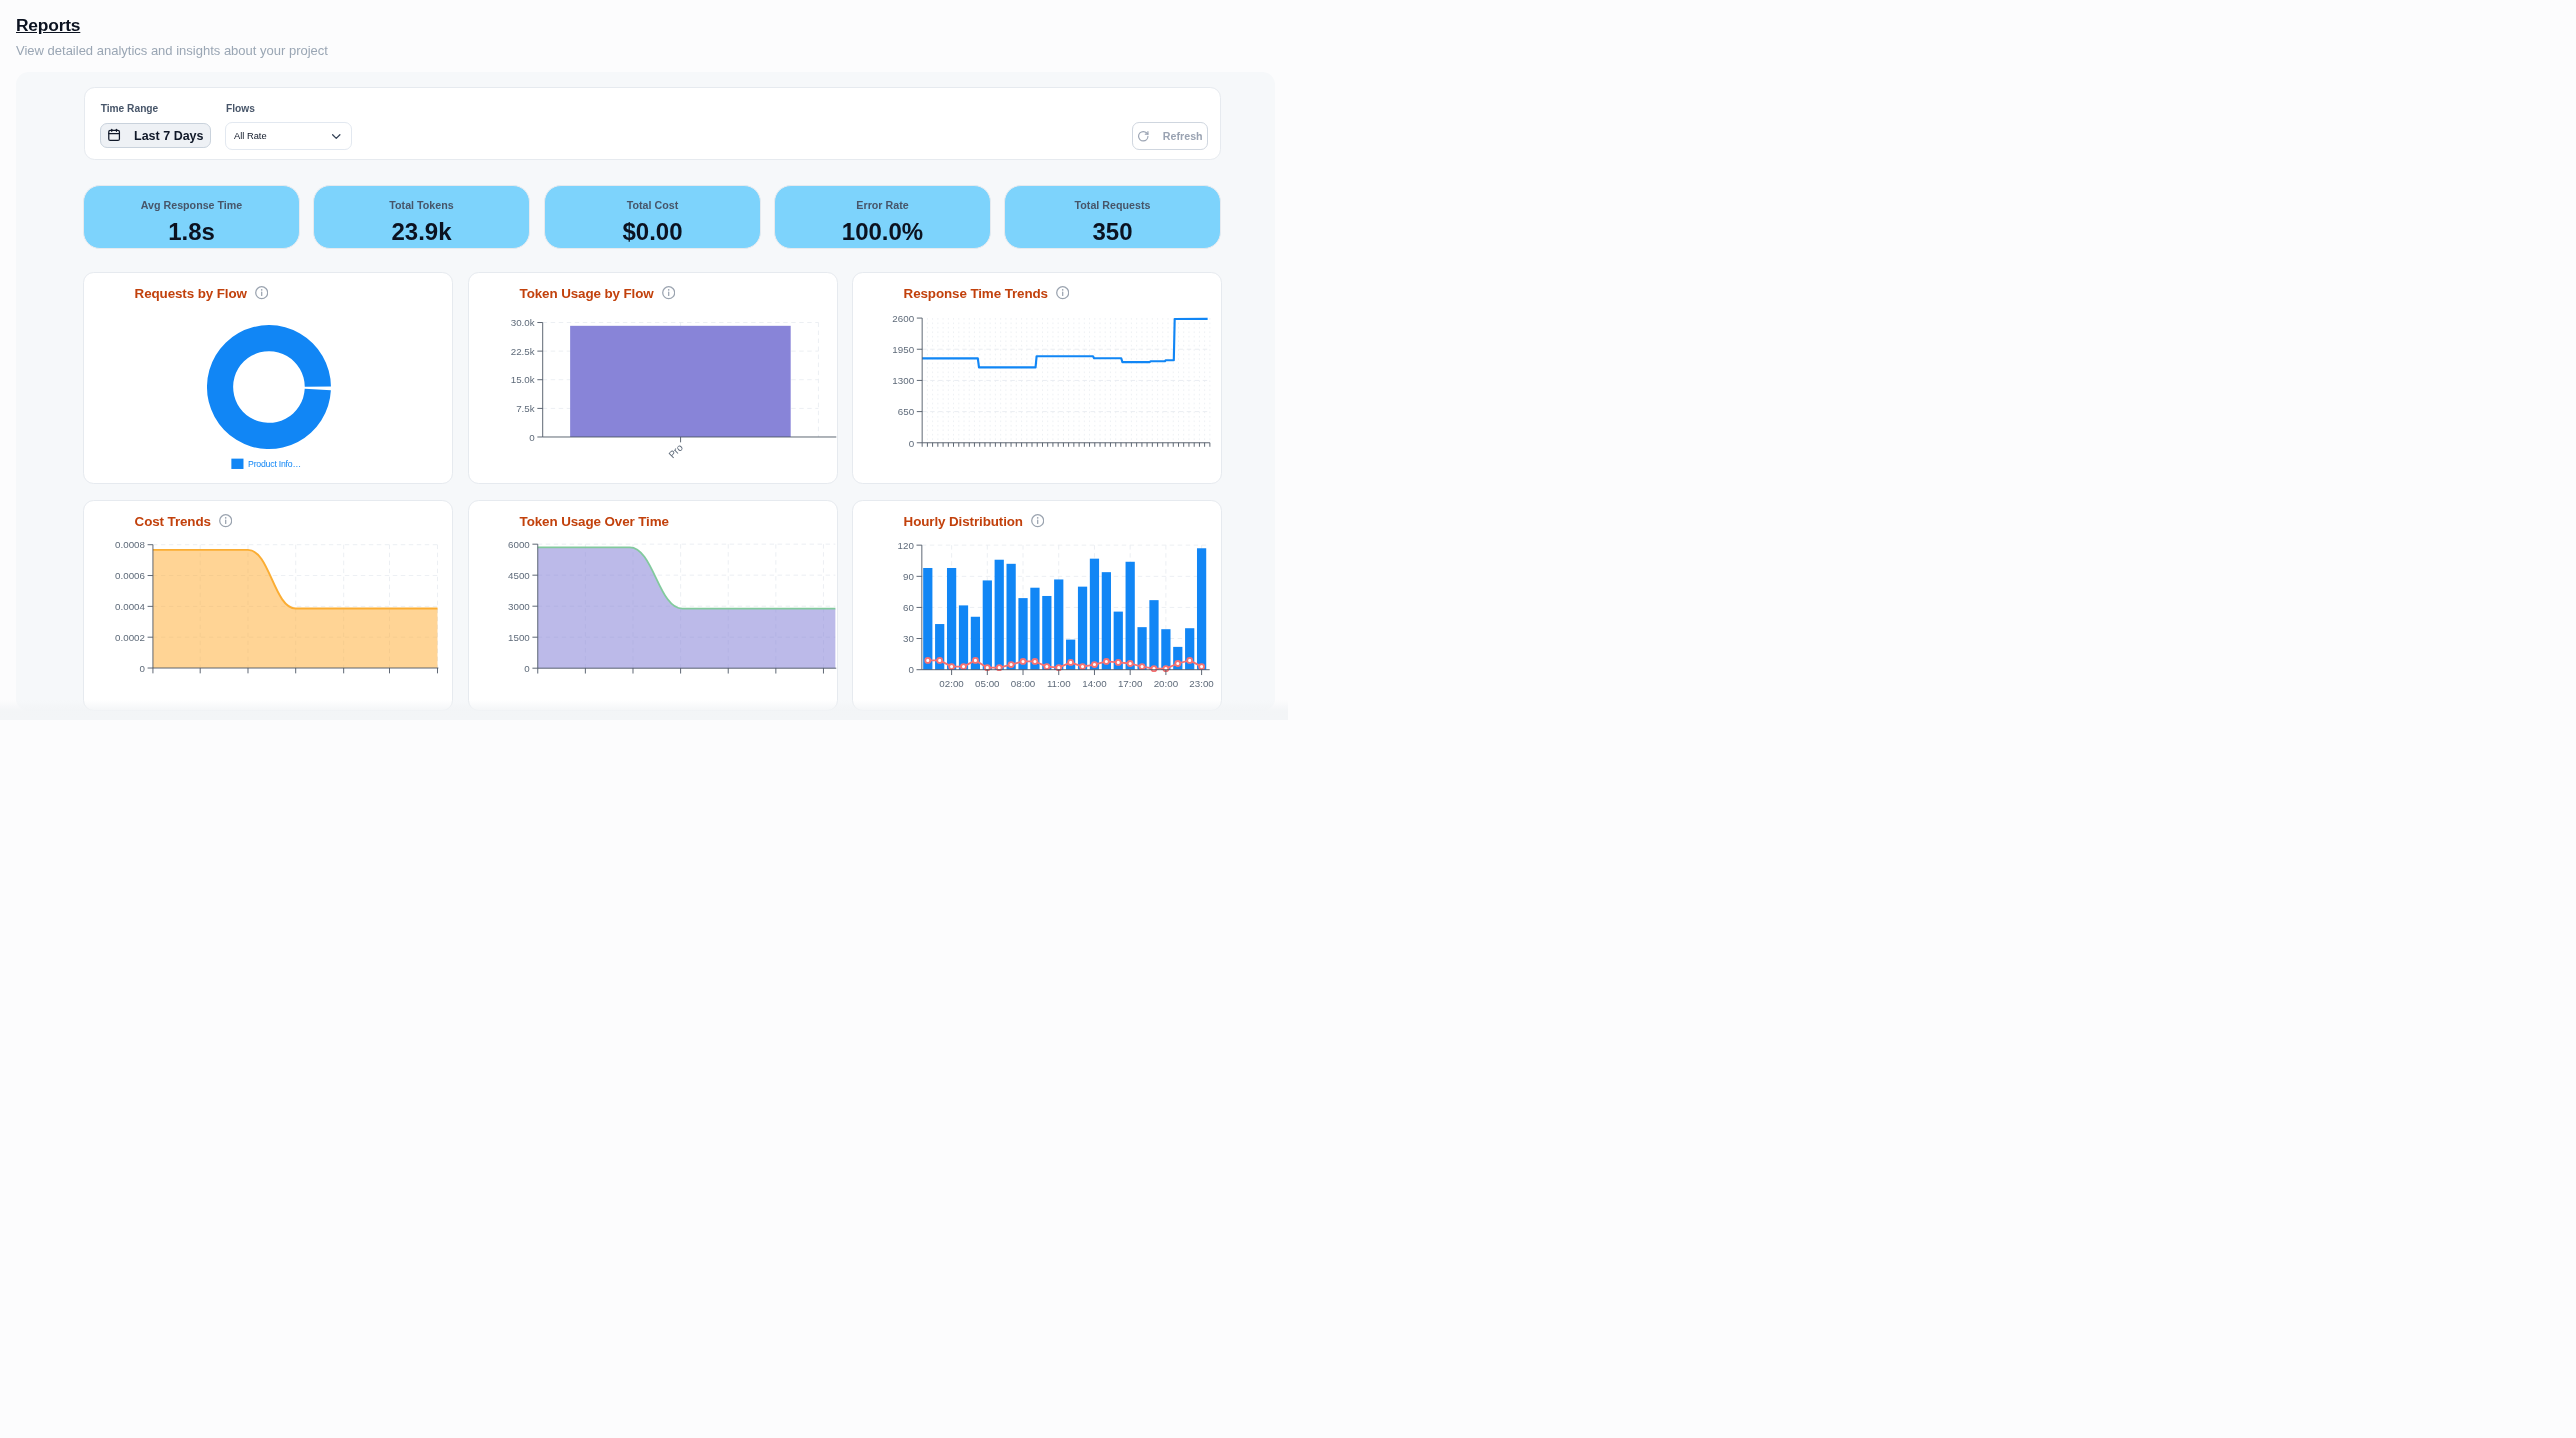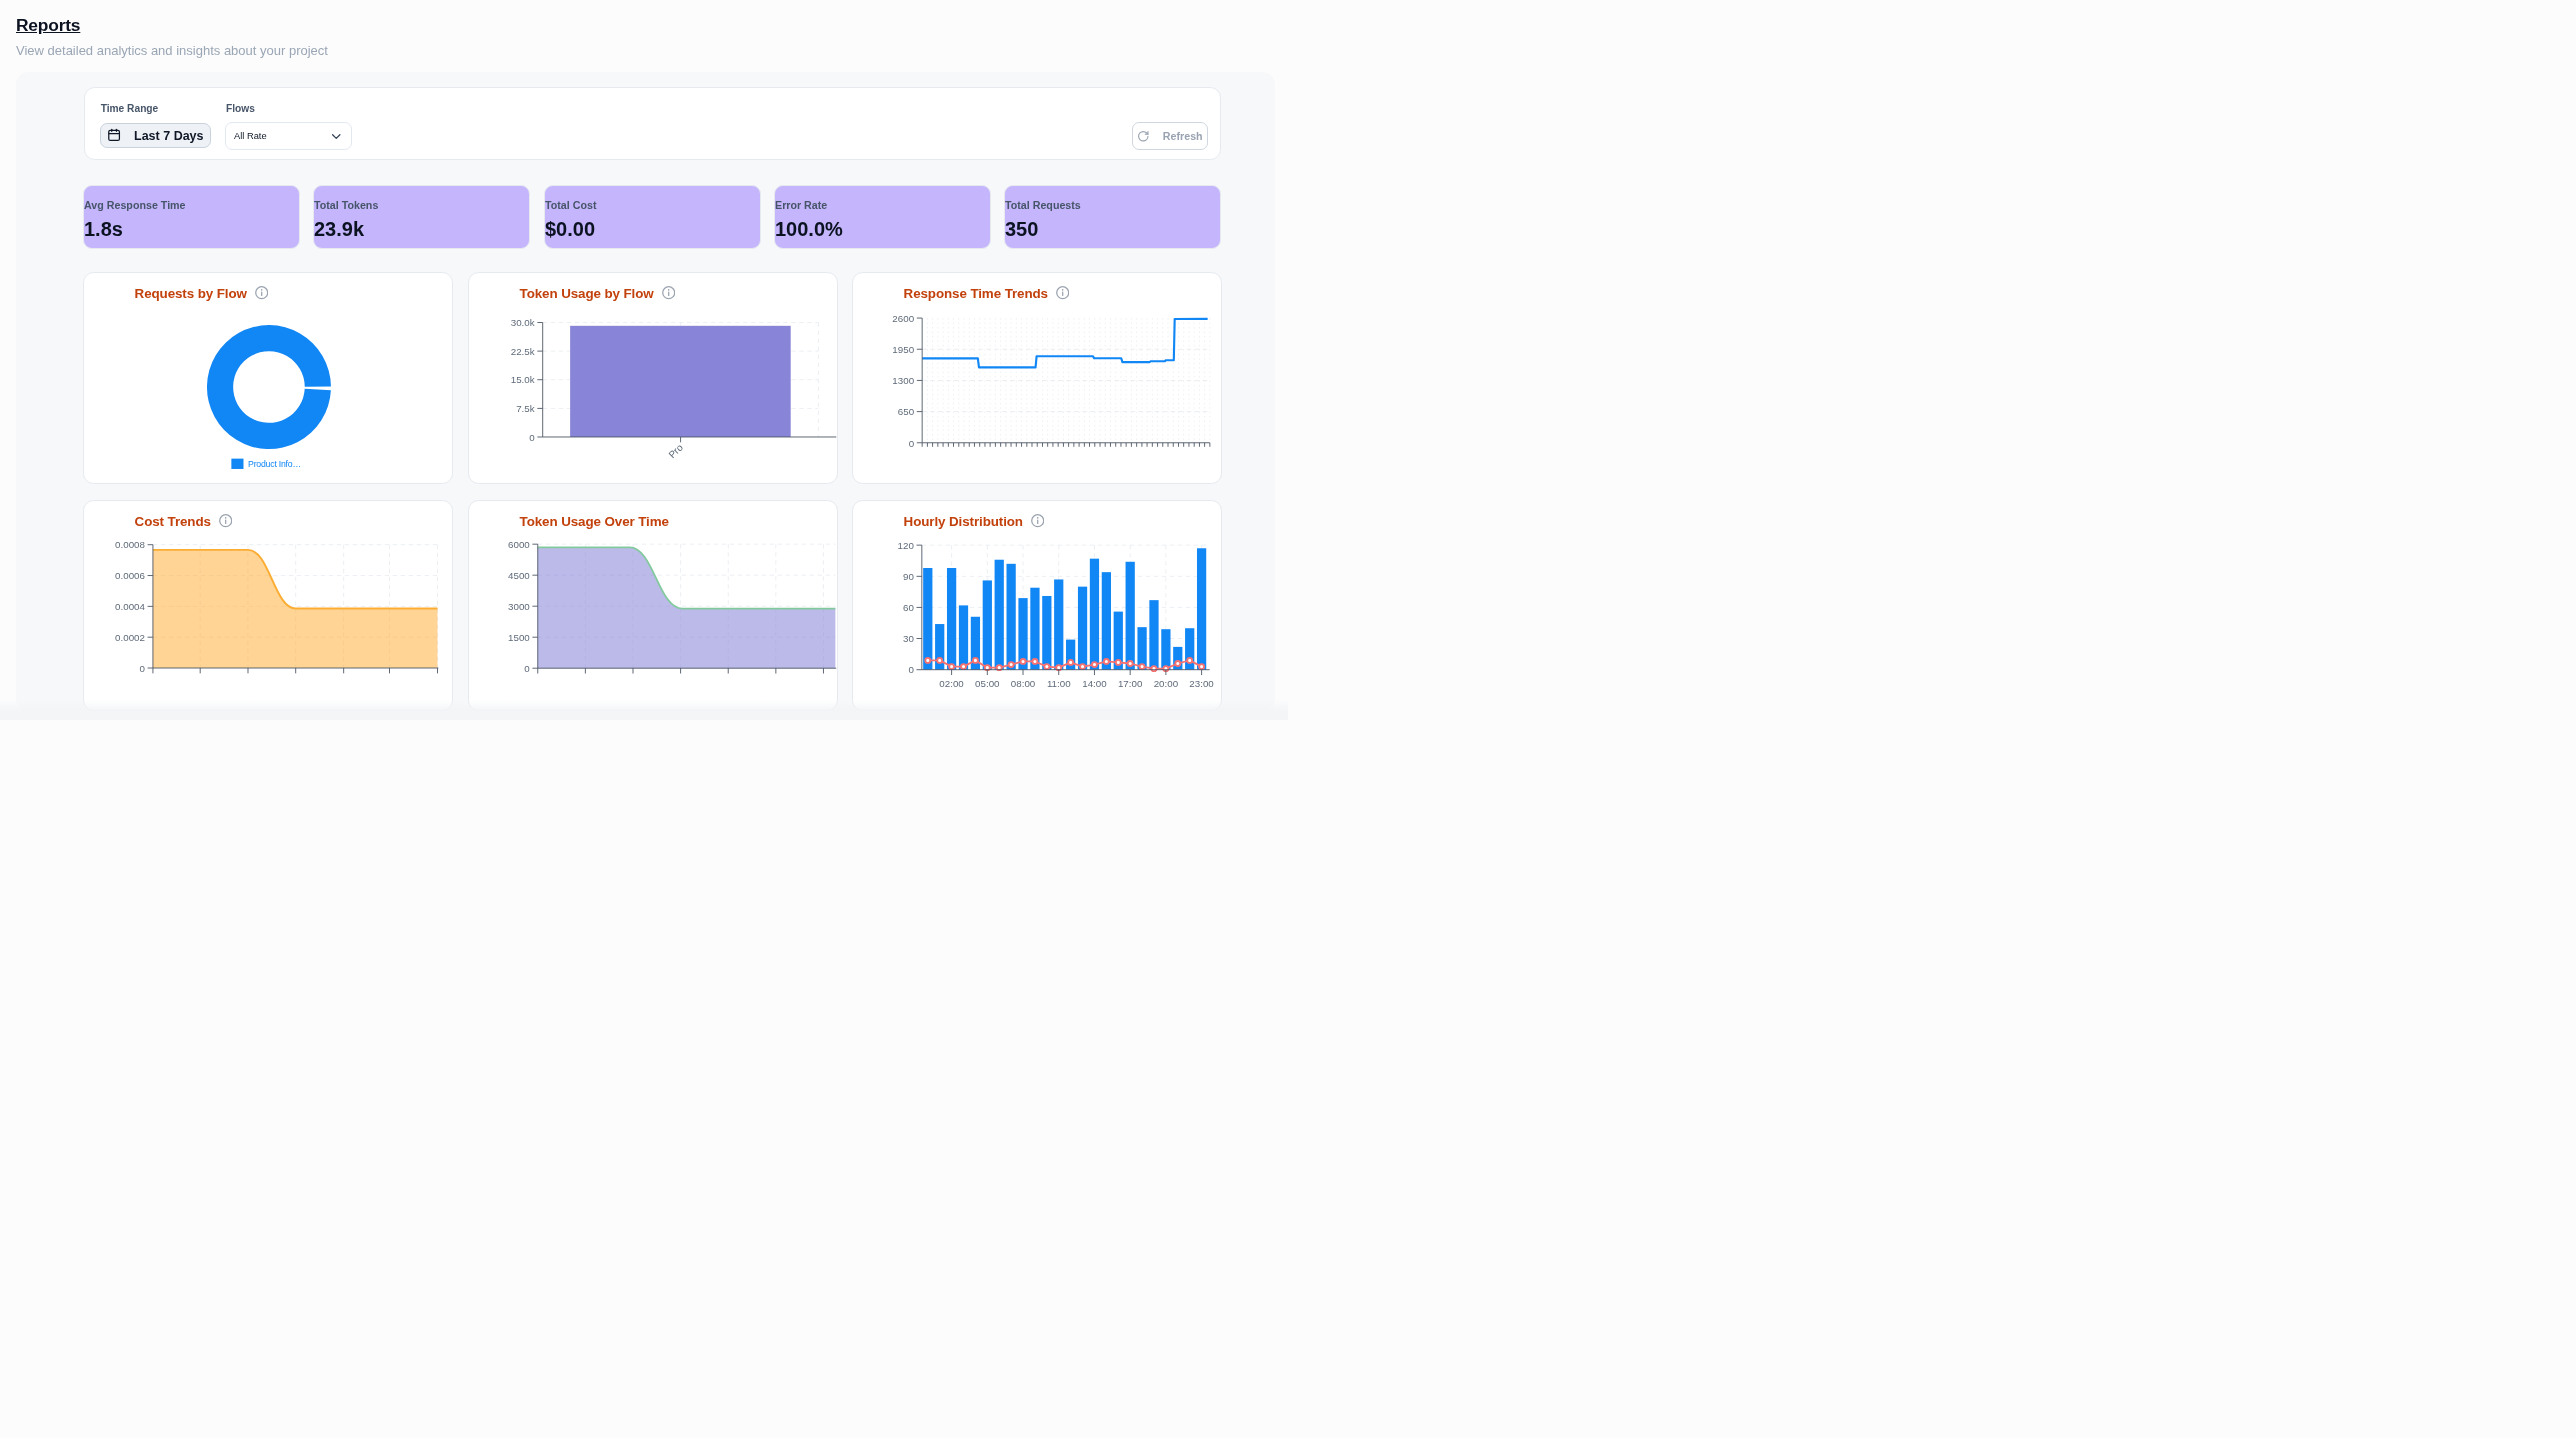--- a/index.html
+++ b/index.html
@@ -5,24 +5,24 @@
   font-family:"Liberation Sans",sans-serif; background:#fcfcfd; }
 .container { position:absolute; left:15.6px; top:72px; width:1259px; height:639px;
   background:#f6f8fa; border-radius:12.5px; }
 h1 { position:absolute; left:16px; top:14.7px; font-size:17.4px; font-weight:700; color:#0b1220;
   letter-spacing:-0.2px;text-decoration:underline; }
 .sub { position:absolute; left:16px; top:43px; font-size:13px; color:#9aa6b4; }
 .card { position:absolute; background:#fff; border:0.9px solid #e6eaef; border-radius:10.7px; }
 .flabel { position:absolute; top:15px; font-size:10.2px; font-weight:700; color:#475569; }
 .btn { position:absolute; display:flex; align-items:center; justify-content:center; gap:13px;
   border-radius:7.1px; }
-.stat { position:absolute; background:#c4b5fd; border:0.9px solid #e6eaef; border-radius:9px;
-  }
+.stat { position:absolute; background:#7dd3fc; border:0.9px solid #e6eaef; border-radius:17px;
+  text-align:center; }
 .slabel { margin-top:12.5px; font-size:10.7px; font-weight:700; color:#475569; }
-.sval { margin-top:7.6px; font-size:20px; font-weight:700; color:#0b1220; }
+.sval { margin-top:7.6px; font-size:24px; font-weight:700; color:#0b1220; }
 .panel { position:absolute; background:#fff; border:0.9px solid #e6eaef; border-radius:10.7px; }
 .ptitle { position:absolute; left:11.6px; top:12.5px; font-size:13.4px; font-weight:700; color:#c2410c;
   display:flex; align-items:center; letter-spacing:-0.1px;margin-left:39px; }
 .info { margin-left:8px; display:inline-flex; }
 .pbody { position:absolute; left:0; top:0; width:100%; height:100%; }
 </style></head><body>
 <h1>Reports</h1>
 <div class="sub">View detailed analytics and insights about your project</div>
 <div class="container"></div>
 <div style="position:absolute;left:0;top:700px;width:1288px;height:19.6px;z-index:50;background:linear-gradient(to bottom, rgba(243,245,247,0) 0%, rgba(242,244,246,0.9) 55%, #f3f5f7 100%)"></div>

